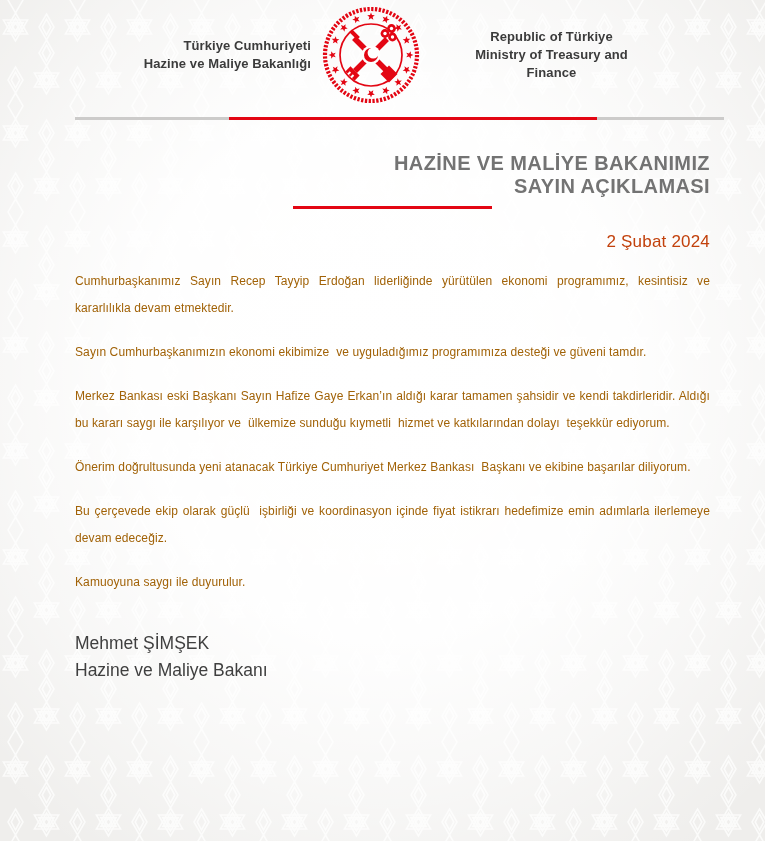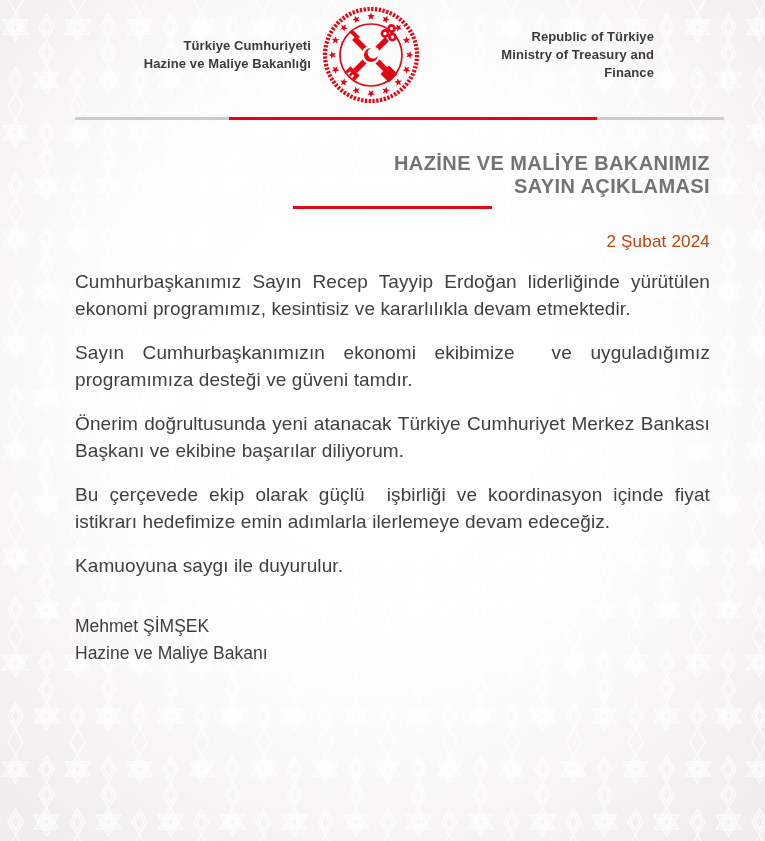--- a/index.html
+++ b/index.html
@@ -10,21 +10,21 @@
     background:#f3f2f1;
     font-family:Liberation Sans, sans-serif;
   }
   .bg{position:absolute;left:0;top:0;}
   .content{position:relative;padding:5px 55px 0 75px;}
 
   
   .hdr{display:flex;align-items:center;justify-content:center;}
   .hdr-text{font-size:13px;line-height:18px;color:#3b3b3b;font-weight:700;letter-spacing:0.1px;}
   .hdr-left{text-align:right;width:180px;margin-right:10px;}
-  .hdr-right{text-align:right;width:205px;margin-left:28px;}
+  .hdr-right{text-align:center;width:205px;margin-left:28px;}
   .emblem{width:100px;height:100px;flex:0 0 auto;}
 
   
   .hdr-rule{
     margin-top:12px;
     width:649px;height:3px;
     background:linear-gradient(to right,
       #cccbca 0px,#cccbca 154px,
       #e30613 154px,#e30613 522px,
       #cccbca 522px,#cccbca 649px);
@@ -43,21 +43,21 @@
   }
 
   
   .date{
     margin-top:23px;
     text-align:right;
     font-size:17px;color:#c2410c;letter-spacing:0.2px;
   }
 
   
-  .bodytext{margin-top:16px;color:#404040;font-size:19px;line-height:27px;letter-spacing:0.1px;}
+  .bodytext{margin-top:16px;color:#a16207;font-size:12px;line-height:27px;letter-spacing:0.1px;}
   .bodytext p{margin:0 0 17px 0;text-align:justify;white-space:pre-wrap;}
   .bodytext p.noj{text-align:left;}
 
   .signature{margin-top:34px;font-size:17.5px;line-height:27px;color:#3f3f3f;}
 </style>
 </head>
 <body>
 
 <div class="page">
 
@@ -179,20 +179,21 @@
       <div>HAZİNE VE MALİYE BAKANIMIZ</div>
       <div>SAYIN AÇIKLAMASI</div>
     </h1>
     <div class="title-underline"></div>
 
     <div class="date">2 Şubat 2024</div>
 
     <div class="bodytext">
       <p>Cumhurbaşkanımız Sayın Recep Tayyip Erdoğan liderliğinde yürütülen ekonomi programımız, kesintisiz ve kararlılıkla devam etmektedir.</p>
       <p>Sayın Cumhurbaşkanımızın ekonomi ekibimize  ve uyguladığımız programımıza desteği ve güveni tamdır.</p>
+      <p>Merkez Bankası eski Başkanı Sayın Hafize Gaye Erkan’ın aldığı karar tamamen şahsidir ve kendi takdirleridir. Aldığı bu kararı saygı ile karşılıyor ve  ülkemize sunduğu kıymetli  hizmet ve katkılarından dolayı  teşekkür ediyorum.</p>
       <p>Önerim doğrultusunda yeni atanacak Türkiye Cumhuriyet Merkez Bankası  Başkanı ve ekibine başarılar diliyorum.</p>
       <p>Bu çerçevede ekip olarak güçlü  işbirliği ve koordinasyon içinde fiyat istikrarı hedefimize emin adımlarla ilerlemeye devam edeceğiz.</p>
       <p class="noj">Kamuoyuna saygı ile duyurulur.</p>
     </div>
 
     <div class="signature">
       <div>Mehmet ŞİMŞEK</div>
       <div>Hazine ve Maliye Bakanı</div>
     </div>
 

